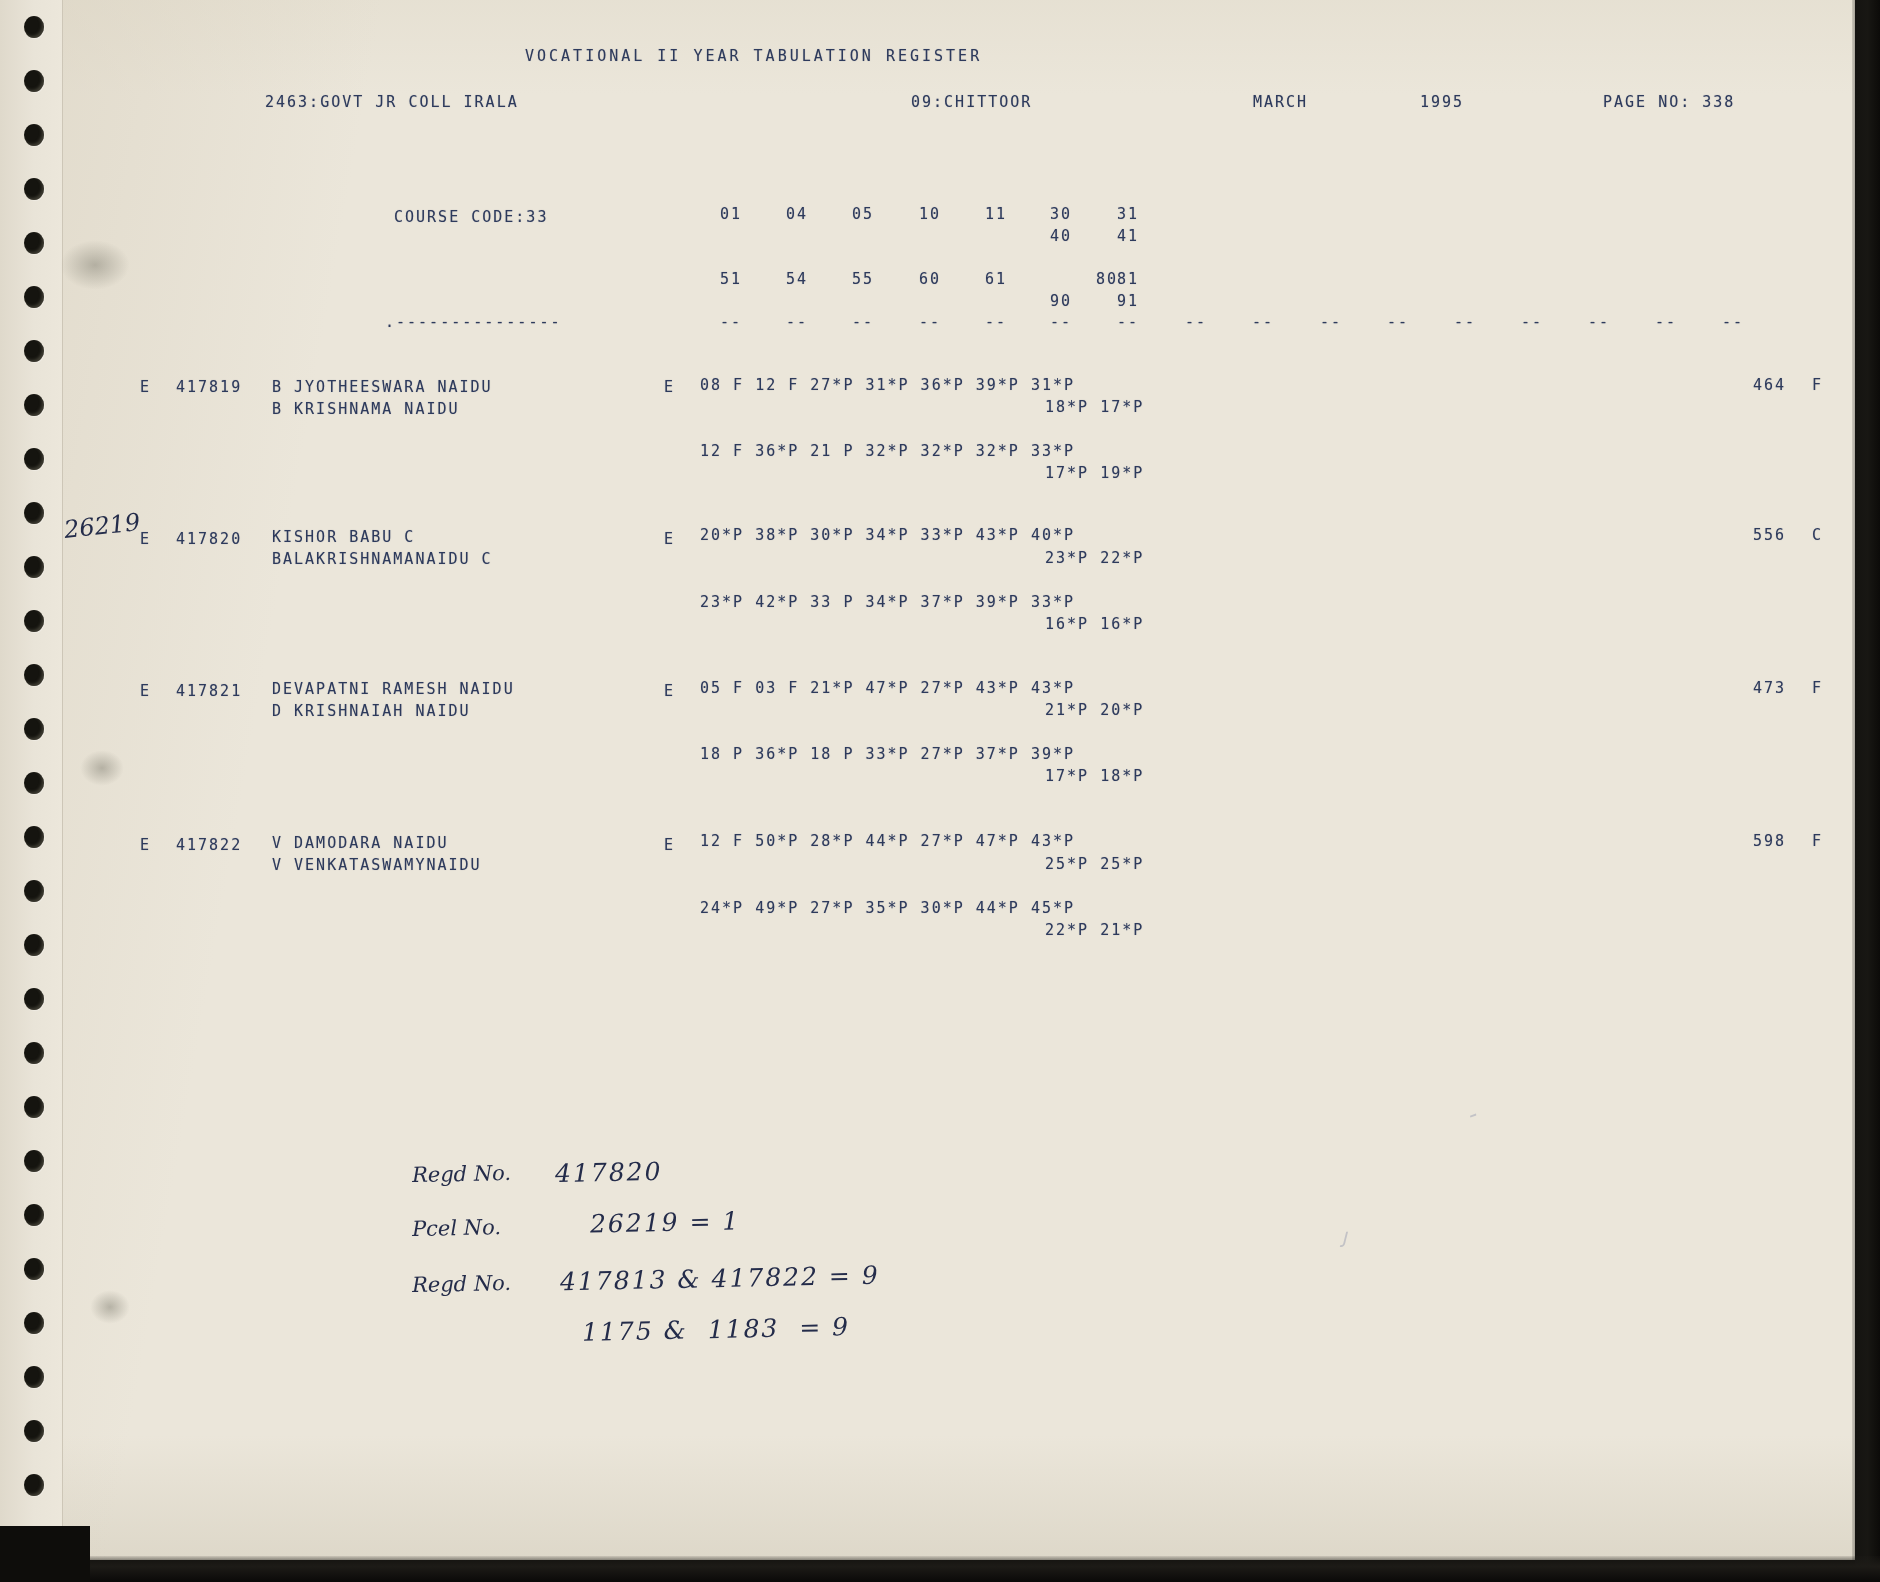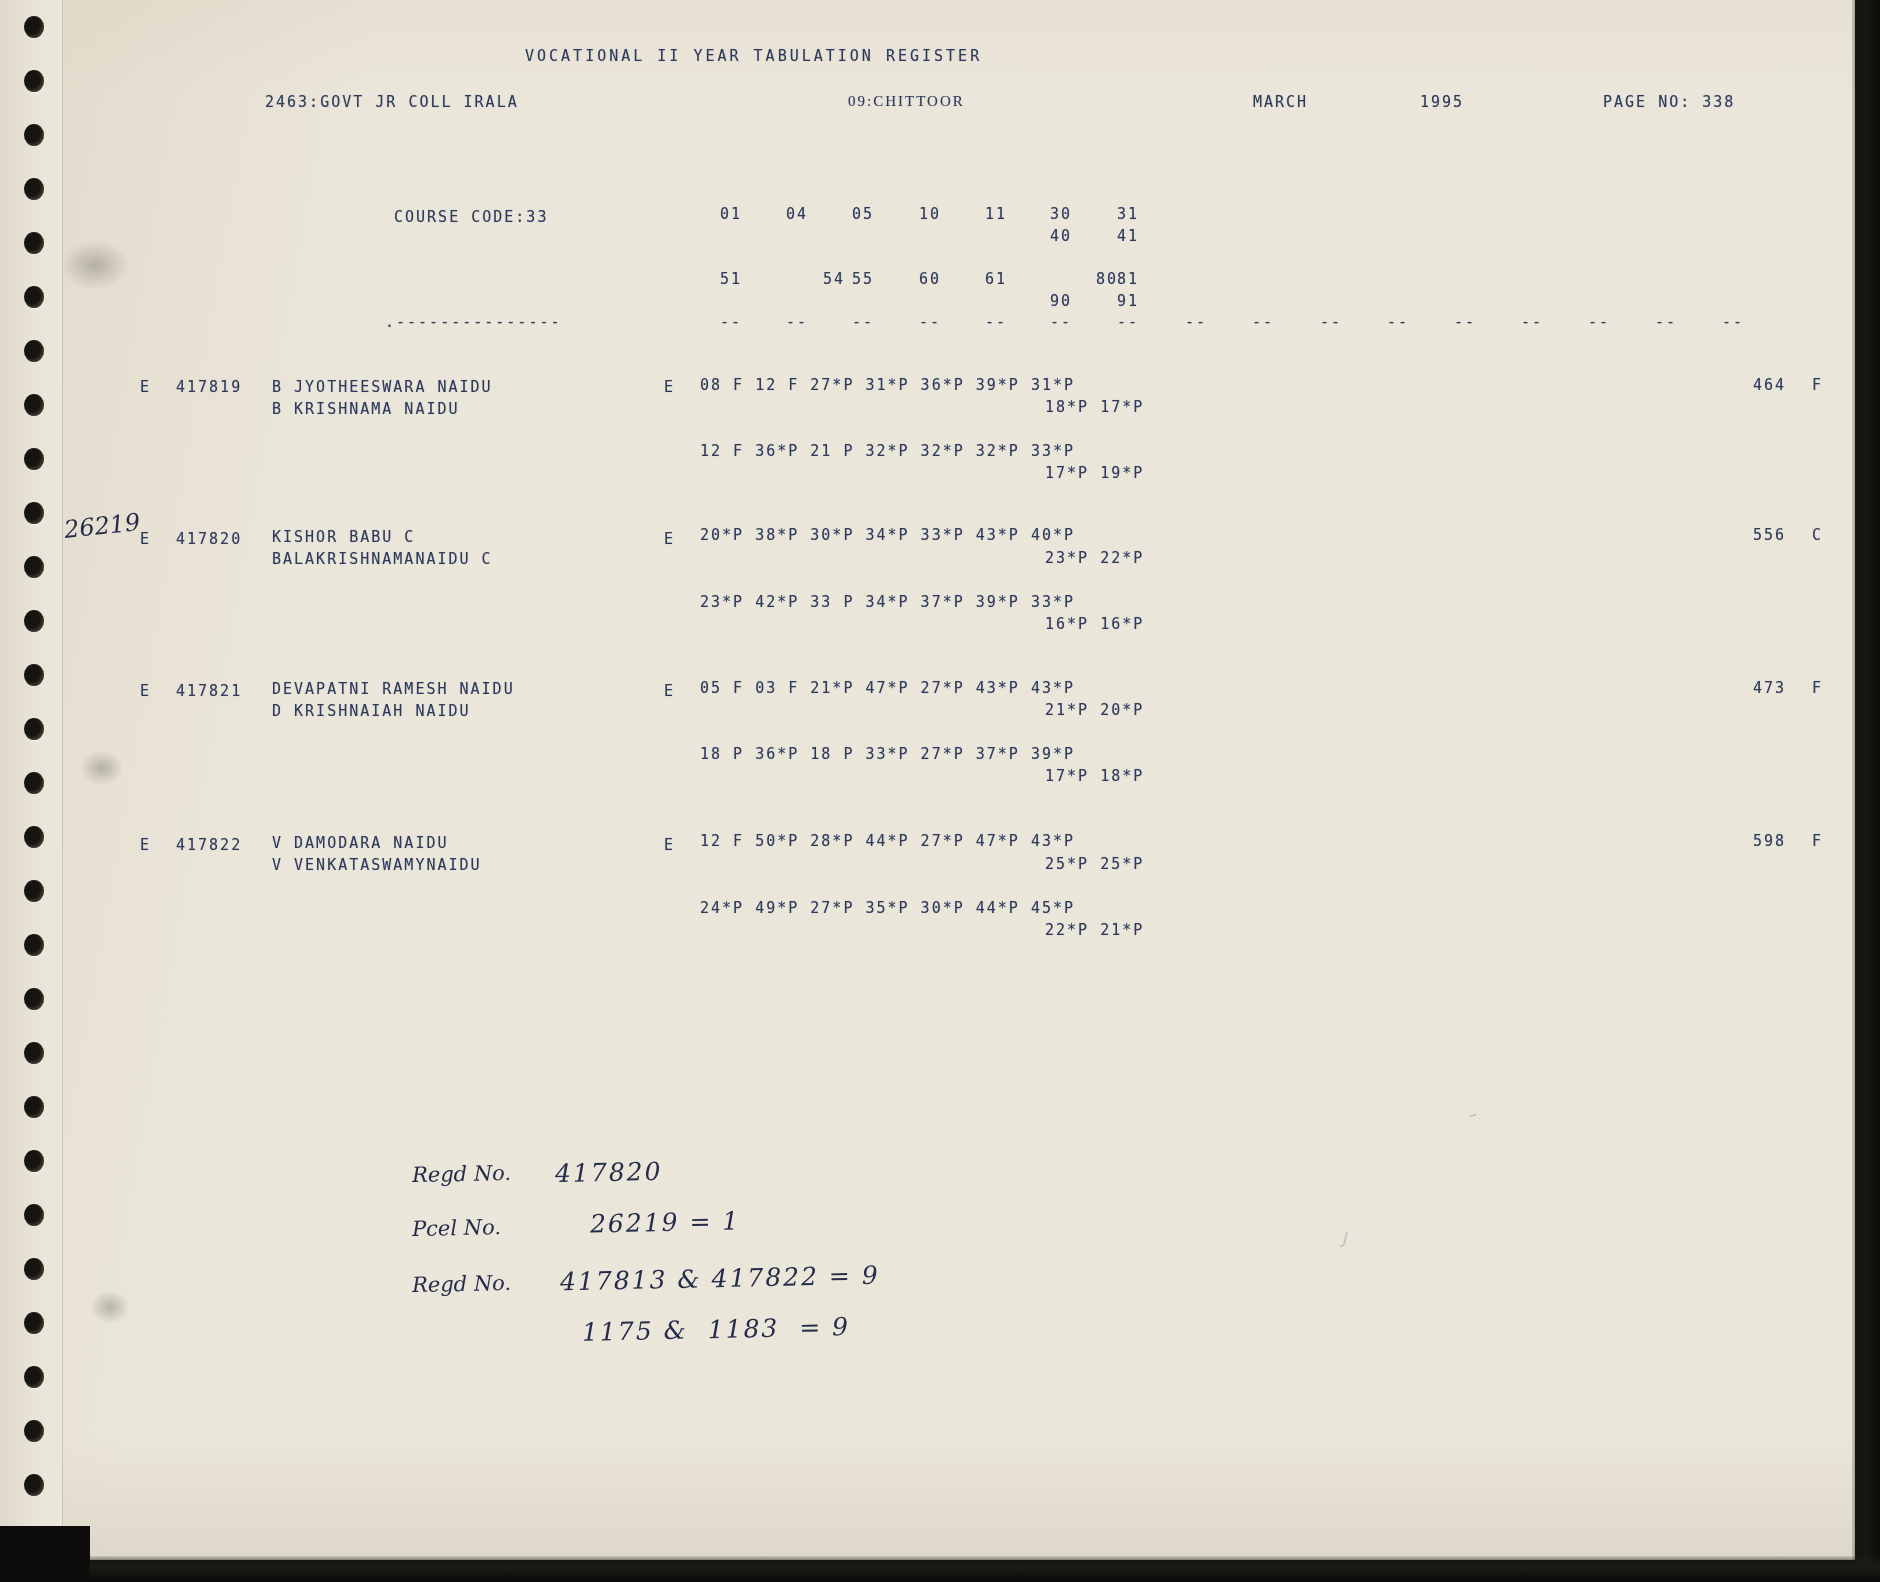--- a/index.html
+++ b/index.html
@@ -142,39 +142,39 @@
     <div class="feed-hole" style="top:1474px"></div>
     <div class="feed-hole" style="top:1528px"></div>
   </div>
 
   <div class="smudge" style="left:60px;  top:240px; width:70px; height:50px;"></div>
   <div class="smudge" style="left:80px;  top:750px; width:44px; height:36px;"></div>
   <div class="smudge" style="left:90px;  top:1290px; width:40px; height:34px;"></div>
 
   <div class="pt title" style="left:525px; top:47px;">VOCATIONAL II YEAR TABULATION REGISTER</div>
   <div class="pt" style="left:265px; top:93px;">2463:GOVT JR COLL IRALA</div>
-  <div class="pt" style="left:848px; top:93px;font-family:Liberation Serif, serif;">09:CHITTOOR</div>
+  <div class="pt" style="left:911px; top:93px;">09:CHITTOOR</div>
   <div class="pt" style="left:1253px; top:93px;">MARCH</div>
   <div class="pt" style="left:1420px; top:93px;">1995</div>
   <div class="pt" style="left:1603px; top:93px;">PAGE NO: 338</div>
 
   <div class="pt" style="left:394px; top:208px;">COURSE CODE:33</div>
 
   <div class="pt" style="left:720px; top:205px;">01</div>
   <div class="pt" style="left:786px; top:205px;">04</div>
   <div class="pt" style="left:852px; top:205px;">05</div>
   <div class="pt" style="left:919px; top:205px;">10</div>
   <div class="pt" style="left:985px; top:205px;">11</div>
   <div class="pt" style="left:1050px; top:205px;">30</div>
   <div class="pt" style="left:1117px; top:205px;">31</div>
   <div class="pt" style="left:1050px; top:227px;">40</div>
   <div class="pt" style="left:1117px; top:227px;">41</div>
 
   <div class="pt" style="left:720px; top:270px;">51</div>
-  <div class="pt" style="left:786px; top:270px;margin-left:37px;">54</div>
+  <div class="pt" style="left:786px; top:270px;">54</div>
   <div class="pt" style="left:852px; top:270px;">55</div>
   <div class="pt" style="left:919px; top:270px;">60</div>
   <div class="pt" style="left:985px; top:270px;">61</div>
   <div class="pt" style="left:1050px; top:270px;margin-left:46px;">80</div>
   <div class="pt" style="left:1117px; top:270px;">81</div>
   <div class="pt" style="left:1050px; top:292px;">90</div>
   <div class="pt" style="left:1117px; top:292px;">91</div>
 
   <div class="pt" style="left:385px; top:313px;">.---------------</div>
 

